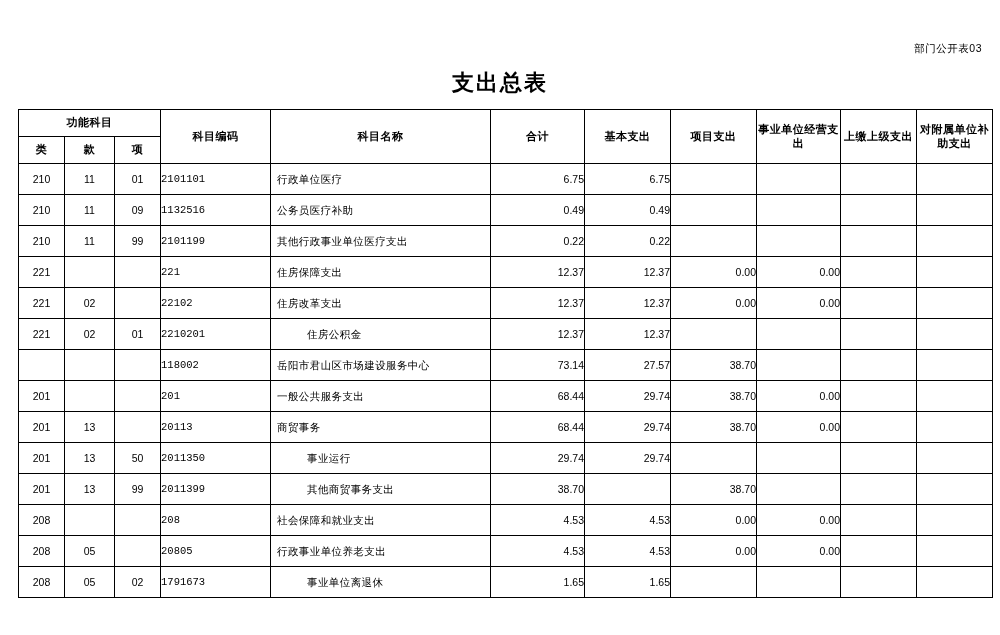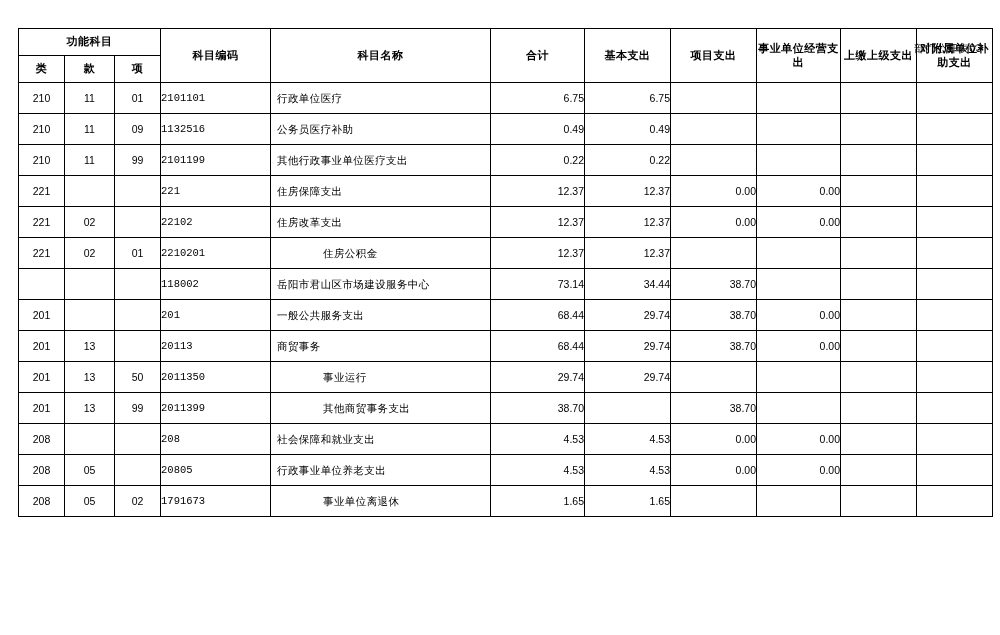--- a/index.html
+++ b/index.html
@@ -101,35 +101,36 @@
     font-family: Liberation Mono, monospace;
   }
   td.name {
     height: 30px;
     padding-left: 8px;
     text-align: left;
     font-size: 10.5px;
     letter-spacing: 0.4px;
   }
   td.name.ind1 { padding-left: 6px; }
-  td.name.ind2 { padding-left: 52px; }
+  td.name.ind2 { padding-left: 36px; }
   td.num {
     height: 30px;
     padding-right: 8px;
     text-align: right;
     font-size: 10.5px;
   }
 </style>
 </head>
 <body>
 
 <div class="page">
 
   <div class="form-code">部门公开表03</div>
 
+  <h1 class="doc-title">支出总表</h1>
 
 
   <table class="sheet">
     <colgroup>
       <col style="width:46px">
       <col style="width:50px">
       <col style="width:46px">
       <col style="width:110px">
       <col style="width:220px">
       <col style="width:94px">
@@ -236,21 +237,21 @@
           <td class="num"></td>
           <td class="num"></td>
         </tr>
         <tr>
           <td class="code-cell"></td>
           <td class="code-cell"></td>
           <td class="code-cell"></td>
           <td class="codenum">118002</td>
           <td class="name ind1">岳阳市君山区市场建设服务中心</td>
           <td class="num">73.14</td>
-          <td class="num">34.44</td>
+          <td class="num">27.57</td>
           <td class="num">38.70</td>
           <td class="num"></td>
           <td class="num"></td>
           <td class="num"></td>
         </tr>
         <tr>
           <td class="code-cell">201</td>
           <td class="code-cell"></td>
           <td class="code-cell"></td>
           <td class="codenum">201</td>

